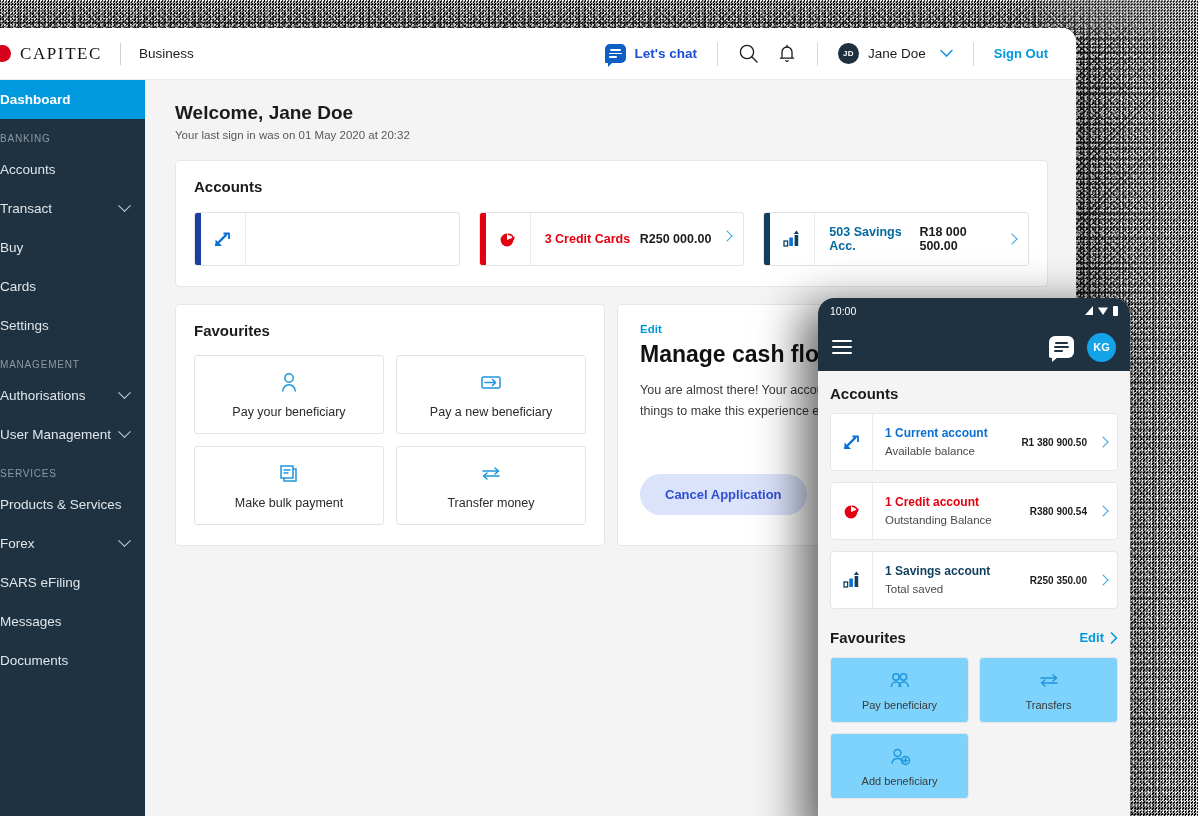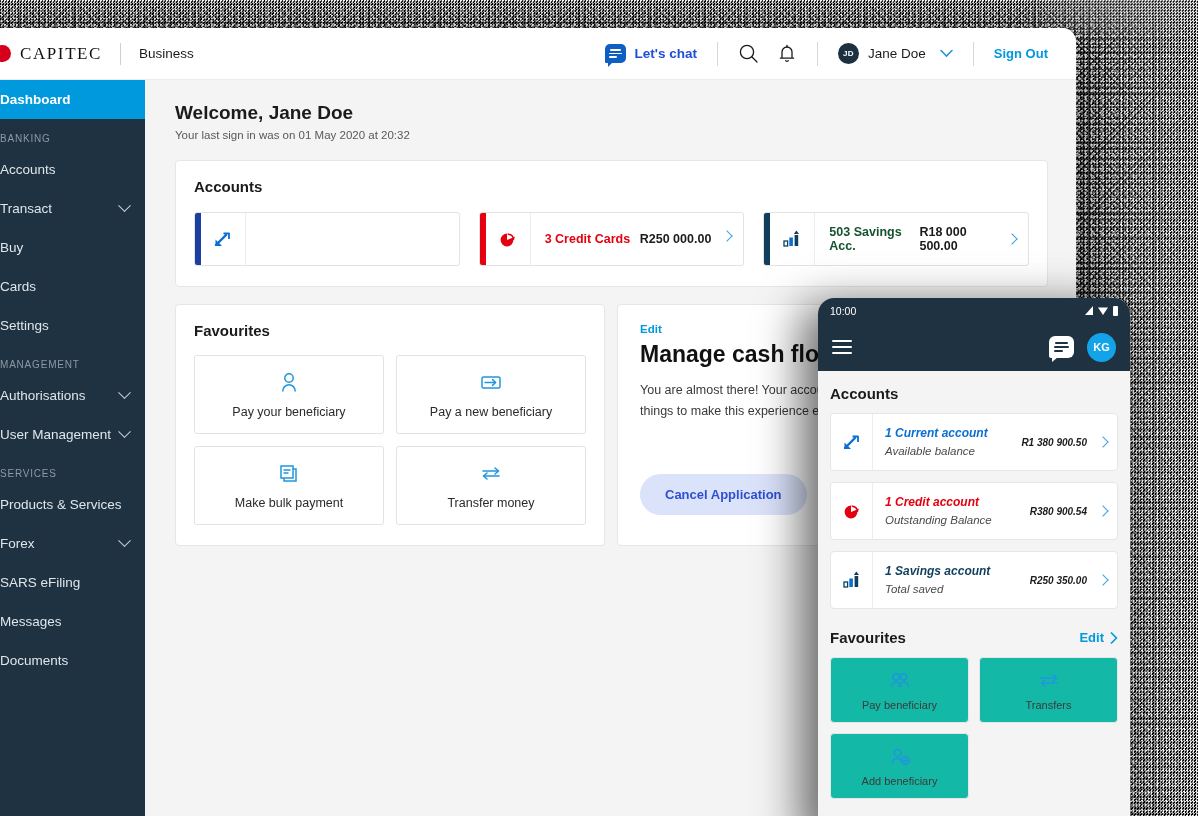--- a/index.html
+++ b/index.html
@@ -208,32 +208,32 @@
     font-size: 11px; font-weight: 700; display: flex; align-items: center; justify-content: center;
     cursor: pointer;
   }
 
   .m-body { padding: 14px 12px 0 12px; }
   .m-h { font-size: 15px; font-weight: 700; color: #1b1b1b; display: flex; align-items: center; }
   .m-h .sp { flex: 1; }
   .m-edit { font-size: 13px; font-weight: 700; color: #0099dd; display: flex; align-items: center; gap: 6px; cursor: pointer; }
   .m-acct {
     margin-top: 11px; background: #fff; border: 1px solid #e6e6e6; border-radius: 4px;
-    height: 58px; display: flex; align-items: stretch; cursor: pointer; overflow: hidden; font-style: italic;
+    height: 58px; display: flex; align-items: stretch; cursor: pointer; overflow: hidden;
   }
   .m-acct-icon { width: 42px; flex: none; display: flex; align-items: center; justify-content: center;
                  border-right: 1px solid #ededed; }
   .m-acct-mid { flex: 1; display: flex; align-items: center; justify-content: space-between; padding: 0 10px 0 12px; }
   .m-acct-name { font-size: 12px; font-weight: 700; line-height: 1.35; }
   .m-acct-sub { font-size: 11.5px; color: #4a4a4a; line-height: 1.35; }
   .m-acct-amt { font-size: 10px; font-weight: 700; color: #1b1b1b; }
 
   .m-fav-grid { display: grid; grid-template-columns: 1fr 1fr; gap: 10px; margin-top: 11px; }
   .m-tile {
-    height: 66px; background: #14b8a6; border: 1px solid #e6e6e6; border-radius: 4px;
+    height: 66px; background: #7dd3fc; border: 1px solid #e6e6e6; border-radius: 4px;
     display: flex; flex-direction: column; align-items: center; justify-content: center; gap: 7px; cursor: pointer;
   }
   .m-tile-label { font-size: 11px; color: #3a3a3a; }
   .m-fav-head { margin-top: 20px; }
 </style>
 </head>
 <body>
 
 <div id="root">
   <div class="noise"></div>
@@ -382,21 +382,21 @@
               <span class="acct-bar" style="background:#0f3f5c"></span>
               <span class="acct-icon">
                 <svg width="22" height="22" viewBox="0 0 22 22">
                   <rect x="3" y="13" width="3.6" height="5" fill="none" stroke="#0f3f5c" stroke-width="1.3"></rect>
                   <rect x="8.3" y="9.5" width="3.6" height="8.5" fill="#0b6fd1"></rect>
                   <rect x="13.6" y="7" width="3.6" height="11" fill="#0f3f5c"></rect>
                   <path d="M15.4 2.6 L18 6 H12.8 Z" fill="#0f3f5c"></path>
                 </svg>
               </span>
               <span class="acct-mid">
-                <span class="acct-name" style="color:#14532d">503 Savings Acc.</span>
+                <span class="acct-name" style="color:#0369a1">503 Savings Acc.</span>
                 <span style="display:flex;align-items:center">
                   <span class="acct-amt">R18 000 500.00</span>
                   <span class="carat"></span>
                 </span>
               </span>
             </div>
 
           </div>
         </div>
 

